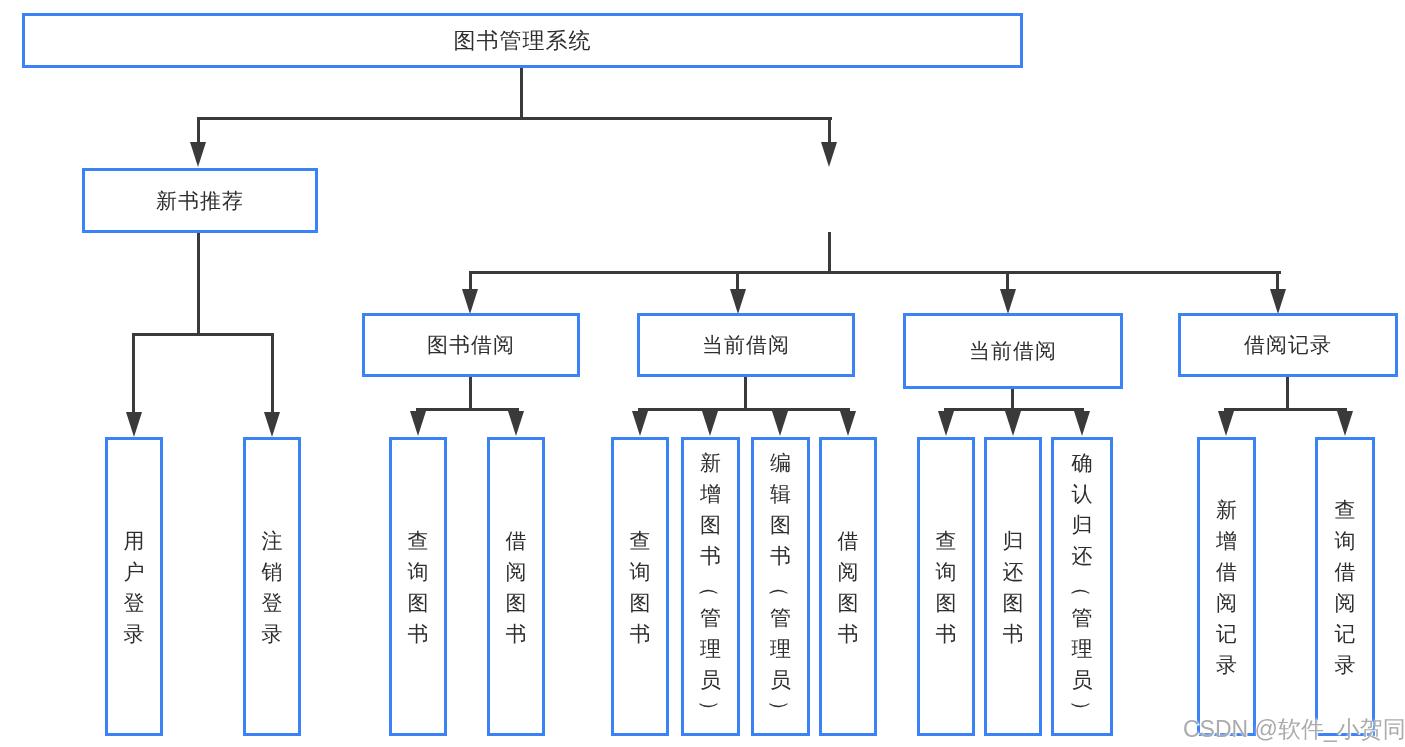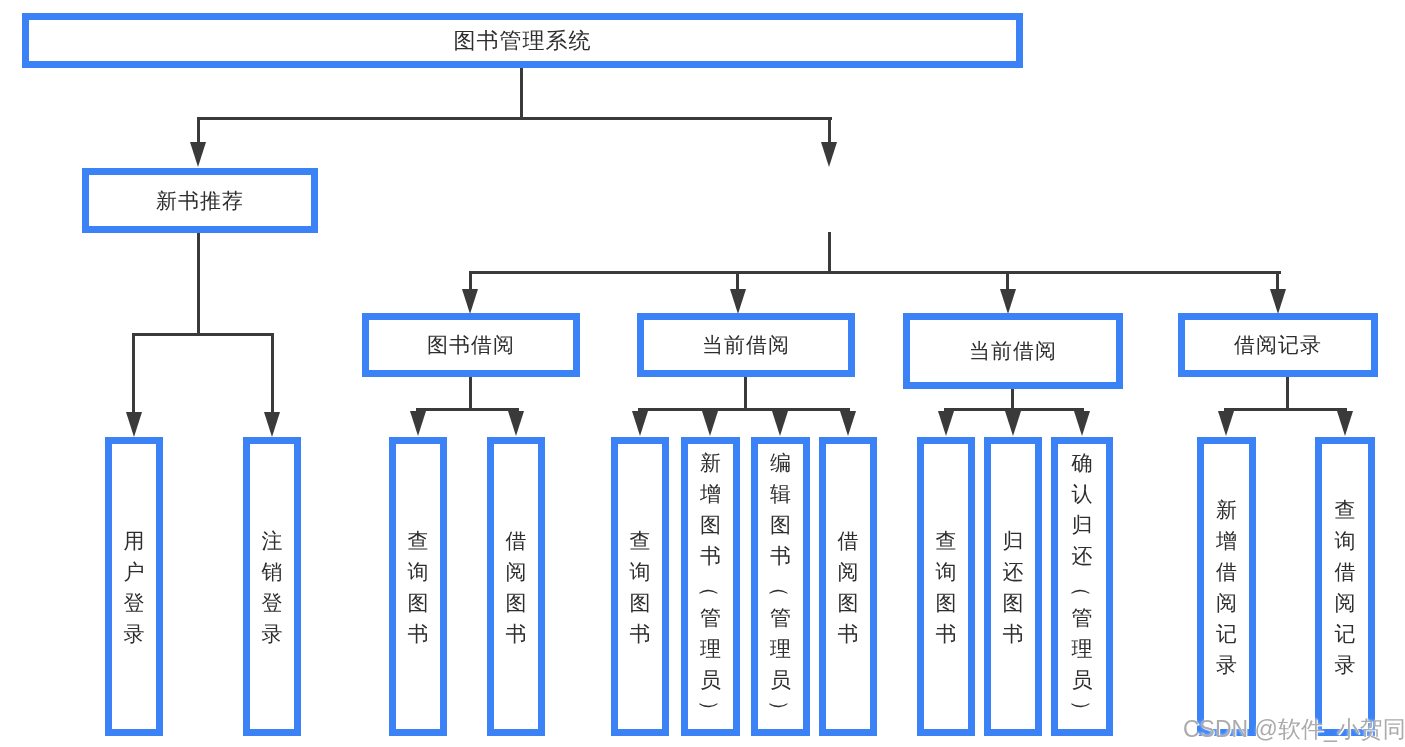--- a/index.html
+++ b/index.html
@@ -2,21 +2,21 @@
 <html><head>
 <meta charset="utf-8">
 <style>
   html,body { margin:0; padding:0; background:#ffffff; }
   #diagram {
     position:relative; width:1405px; height:747px; background:#ffffff;
     font-family:"Liberation Sans","DejaVu Sans",sans-serif; color:#2e2e2e;
     overflow:hidden;
   }
   .box {
-    position:absolute; background:#ffffff; border:7px solid #3b82f6;
+    position:absolute; background:#ffffff; border:3px solid #3b82f6;
     box-sizing:border-box; display:flex; align-items:center; justify-content:center;
     z-index:2;
   }
   .hbox { font-size:21px; letter-spacing:1px; }
   .title { font-size:22px; }
   .vbox { flex-direction:column; font-size:21px; }
   .vchar { display:block; height:21px; line-height:21px; margin:5px 0; text-align:center; }
   .vchar.rot { transform:rotate(90deg); }
   .line { position:absolute; background:#3a3a3a; z-index:1; }
   .arrow {
@@ -60,21 +60,21 @@
   <div class="line" style="left:1006px;top:271px;width:3px;height:19px"></div>
   <div class="line" style="left:1276px;top:271px;width:3px;height:19px"></div>
   <div class="arrow" style="left:462px;top:289px"></div>
   <div class="arrow" style="left:730px;top:289px"></div>
   <div class="arrow" style="left:1000px;top:289px"></div>
   <div class="arrow" style="left:1270px;top:289px"></div>
 
   <div class="box hbox" style="left:362px;top:313px;width:218px;height:64px">图书借阅</div>
   <div class="box hbox" style="left:637px;top:313px;width:218px;height:64px">当前借阅</div>
   <div class="box hbox" style="left:903px;top:313px;width:220px;height:76px">当前借阅</div>
-  <div class="box hbox" style="left:1178px;top:313px;width:200px;height:64px">借阅记录</div>
+  <div class="box hbox" style="left:1178px;top:313px;width:220px;height:64px">借阅记录</div>
 
   <div class="line" style="left:469px;top:375px;width:3px;height:36px"></div>
   <div class="line" style="left:416px;top:408px;width:103px;height:3px"></div>
   <div class="arrow" style="left:410px;top:411px"></div>
   <div class="arrow" style="left:508px;top:411px"></div>
 
   <div class="line" style="left:744px;top:375px;width:3px;height:36px"></div>
   <div class="line" style="left:638px;top:408px;width:212px;height:3px"></div>
   <div class="arrow" style="left:632px;top:411px"></div>
   <div class="arrow" style="left:702px;top:411px"></div>

